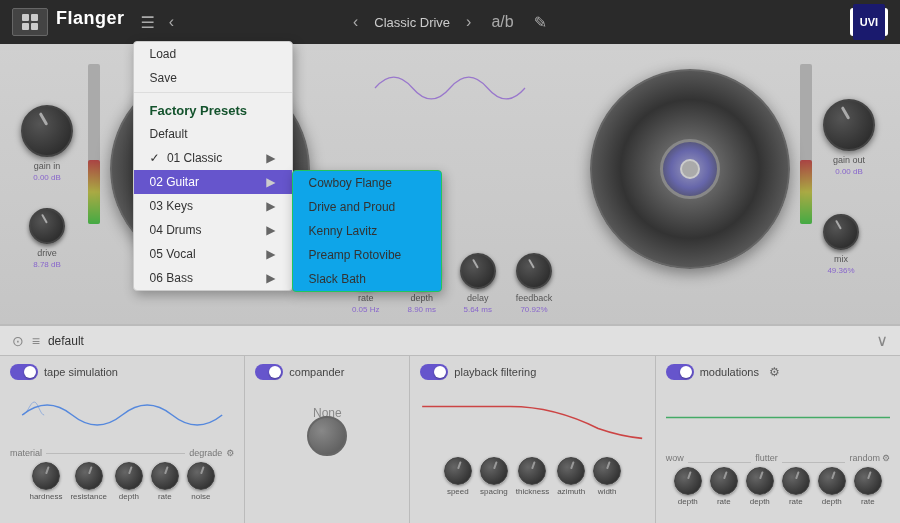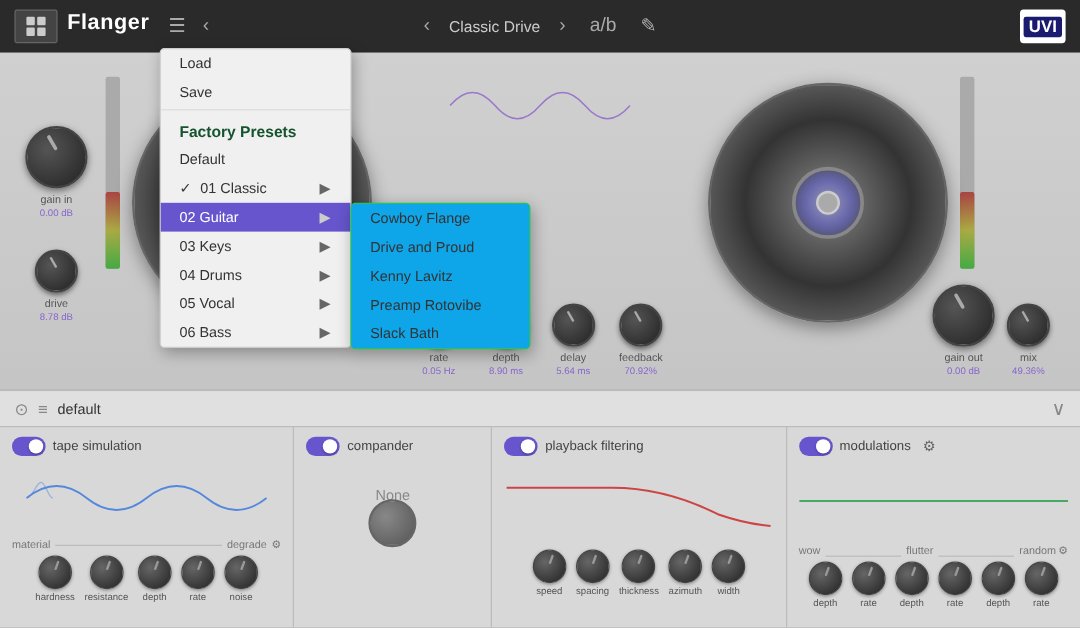--- a/index.html
+++ b/index.html
@@ -77,27 +77,27 @@
       height: 28px;
       background: #fff;
       border-radius: 3px;
       display: flex;
       align-items: center;
       justify-content: center;
     }
     .uvi-logo .uvi-inner {
       background: #1a1a6e;
       width: 32px;
-      height: 17px;
+      height: 36px;
       border-radius: 2px;
       display: flex;
       align-items: center;
       justify-content: center;
       color: #fff;
-      font-size: 14px;
+      font-size: 11px;
       font-weight: bold;
     }
 
     
     .main {
       background: #c8c8c8;
       height: 280px;
       position: relative;
       display: flex;
       align-items: center;
@@ -107,23 +107,23 @@
       display: flex;
       flex-direction: column;
       align-items: center;
       gap: 10px;
       padding: 15px 10px 10px 15px;
       z-index: 1;
     }
 
     .right-controls {
       display: flex;
-      flex-direction: row;
-      align-items: flex-end;
-      gap: 10px;
+      flex-direction: column;
+      align-items: flex-start;
+      gap: 22px;
       padding: 15px 15px 10px 10px;
       z-index: 1;
     }
 
     .knob-group {
       display: flex;
       flex-direction: column;
       align-items: center;
       gap: 2px;
     }

